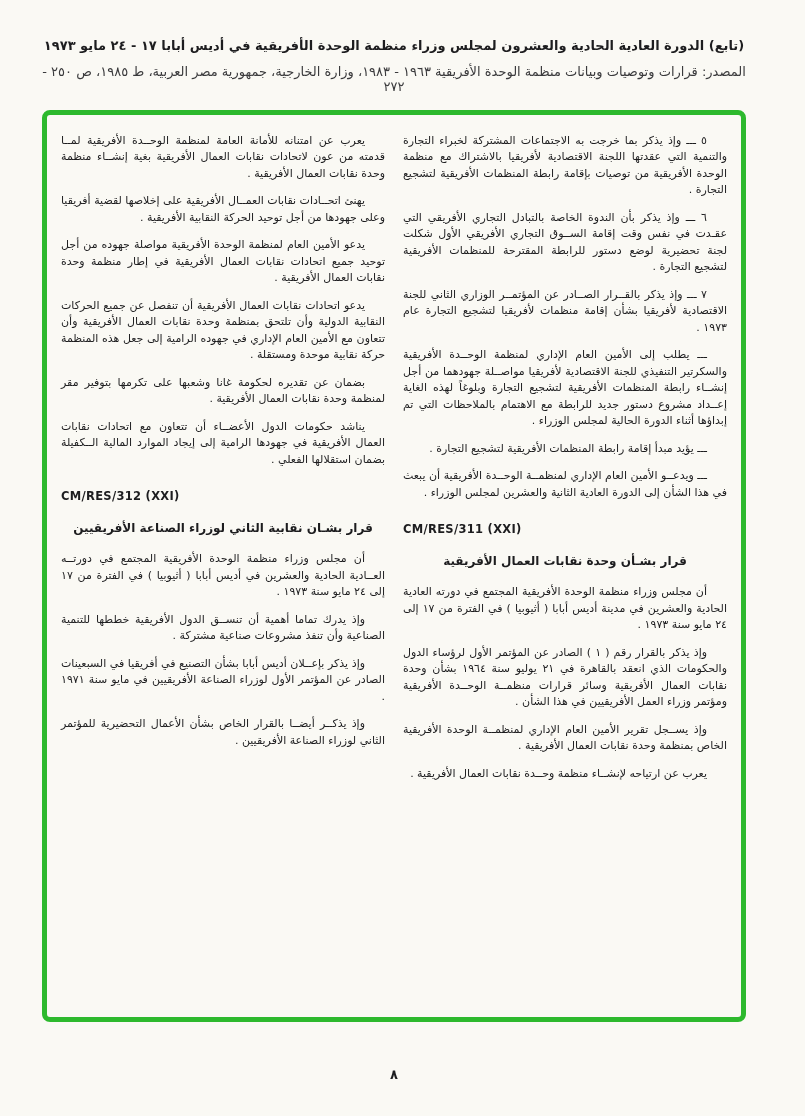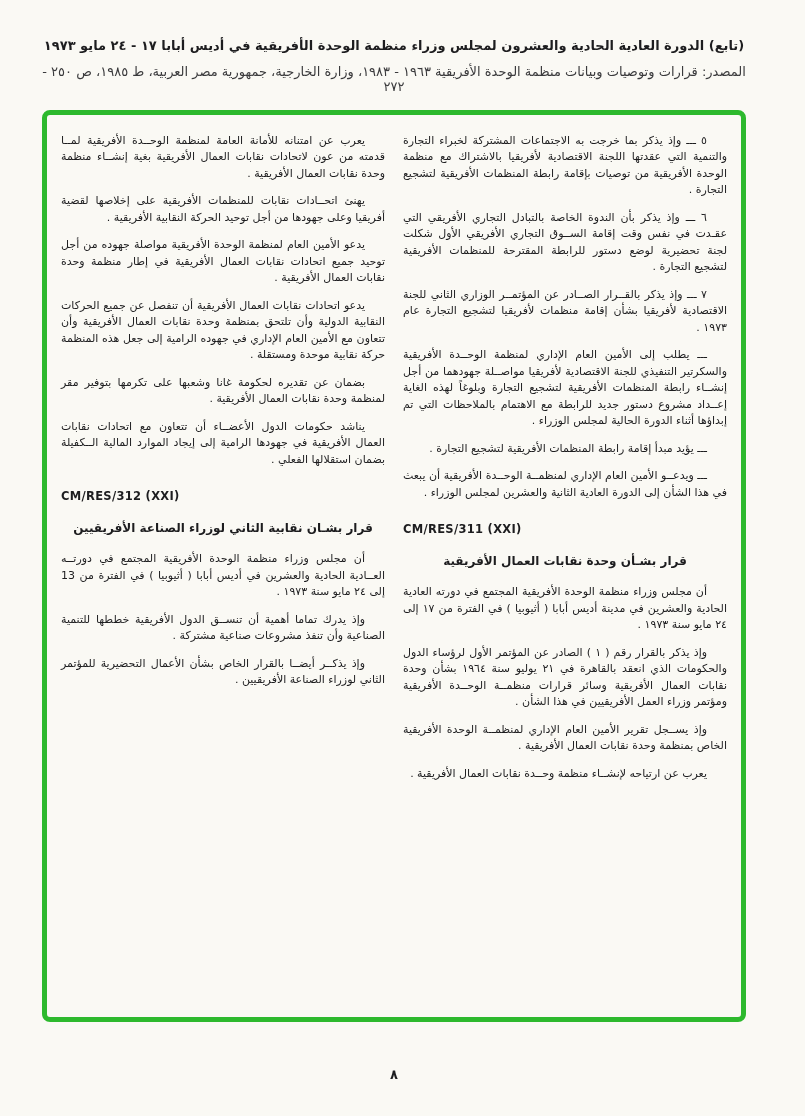--- a/index.html
+++ b/index.html
@@ -105,29 +105,30 @@
           <div class="block paragraph">ـــ ويدعــو الأمين العام الإداري لمنظمــة الوحــدة الأفريقية أن يبعث في هذا الشأن إلى الدورة العادية الثانية والعشرين لمجلس الوزراء .</div>
           <div class="block code">CM/RES/311  (XXI)</div>
           <div class="block heading">قرار بشـأن وحدة نقابات العمال الأفريقية</div>
           <div class="block paragraph">أن مجلس وزراء منظمة الوحدة الأفريقية المجتمع في دورته العادية الحادية والعشرين في مدينة أديس أبابا ( أثيوبيا ) في الفترة من ١٧ إلى ٢٤ مايو سنة ١٩٧٣ .</div>
           <div class="block paragraph">وإذ يذكر بالقرار رقم ( ١ ) الصادر عن المؤتمر الأول لرؤساء الدول والحكومات الذي انعقد بالقاهرة في ٢١ يوليو سنة ١٩٦٤ بشأن وحدة نقابات العمال الأفريقية وسائر قرارات منظمــة الوحــدة الأفريقية ومؤتمر وزراء العمل الأفريقيين في هذا الشأن .</div>
           <div class="block paragraph">وإذ يســجل تقرير الأمين العام الإداري لمنظمــة الوحدة الأفريقية الخاص بمنظمة وحدة نقابات العمال الأفريقية .</div>
           <div class="block paragraph">يعرب عن ارتياحه لإنشــاء منظمة وحــدة نقابات العمال الأفريقية .</div>
         </div>
       <div class="column" id="col-left">
           <div class="block paragraph">يعرب عن امتنانه للأمانة العامة لمنظمة الوحــدة الأفريقية لمــا قدمته من عون لاتحادات نقابات العمال الأفريقية بغية إنشــاء منظمة وحدة نقابات العمال الأفريقية .</div>
-          <div class="block paragraph">يهنئ اتحــادات نقابات للمنظمات الأفريقية على إخلاصها لقضية أفريقيا وعلى جهودها من أجل توحيد الحركة النقابية الأفريقية .</div>
+          <div class="block paragraph">يهنئ اتحــادات نقابات العمــال الأفريقية على إخلاصها لقضية أفريقيا وعلى جهودها من أجل توحيد الحركة النقابية الأفريقية .</div>
           <div class="block paragraph">يدعو الأمين العام لمنظمة الوحدة الأفريقية مواصلة جهوده من أجل توحيد جميع اتحادات نقابات العمال الأفريقية في إطار منظمة وحدة نقابات العمال الأفريقية .</div>
           <div class="block paragraph">يدعو اتحادات نقابات العمال الأفريقية أن تنفصل عن جميع الحركات النقابية الدولية وأن تلتحق بمنظمة وحدة نقابات العمال الأفريقية وأن تتعاون مع الأمين العام الإداري في جهوده الرامية إلى جعل هذه المنظمة حركة نقابية موحدة ومستقلة .</div>
           <div class="block paragraph">بضمان عن تقديره لحكومة غانا وشعبها على تكرمها بتوفير مقر لمنظمة وحدة نقابات العمال الأفريقية .</div>
           <div class="block paragraph">يناشد حكومات الدول الأعضــاء أن تتعاون مع اتحادات نقابات العمال الأفريقية في جهودها الرامية إلى إيجاد الموارد المالية الــكفيلة بضمان استقلالها الفعلي .</div>
           <div class="block code">CM/RES/312  (XXI)</div>
           <div class="block heading">قرار بشـان نقابية الثاني لوزراء الصناعة الأفريقيين</div>
-          <div class="block paragraph">أن مجلس وزراء منظمة الوحدة الأفريقية المجتمع في دورتــه العــادية الحادية والعشرين في أديس أبابا ( أثيوبيا ) في الفترة من 13 إلى ٢٤ مايو سنة ١٩٧٣ .</div>
+          <div class="block paragraph">أن مجلس وزراء منظمة الوحدة الأفريقية المجتمع في دورتــه العــادية الحادية والعشرين في أديس أبابا ( أثيوبيا ) في الفترة من ١٧ إلى ٢٤ مايو سنة ١٩٧٣ .</div>
           <div class="block paragraph">وإذ يدرك تماما أهمية أن تنســق الدول الأفريقية خططها للتنمية الصناعية وأن تنفذ مشروعات صناعية مشتركة .</div>
+          <div class="block paragraph">وإذ يذكر بإعــلان أديس أبابا بشأن التصنيع في أفريقيا في السبعينات الصادر عن المؤتمر الأول لوزراء الصناعة الأفريقيين في مايو سنة ١٩٧١ .</div>
           <div class="block paragraph">وإذ يذكــر أيضــا بالقرار الخاص بشأن الأعمال التحضيرية للمؤتمر الثاني لوزراء الصناعة الأفريقيين .</div>
         </div>
     </div>
   </div>
 
   <div class="page-number">٨</div>
 
 </div>
 
 </body></html>

